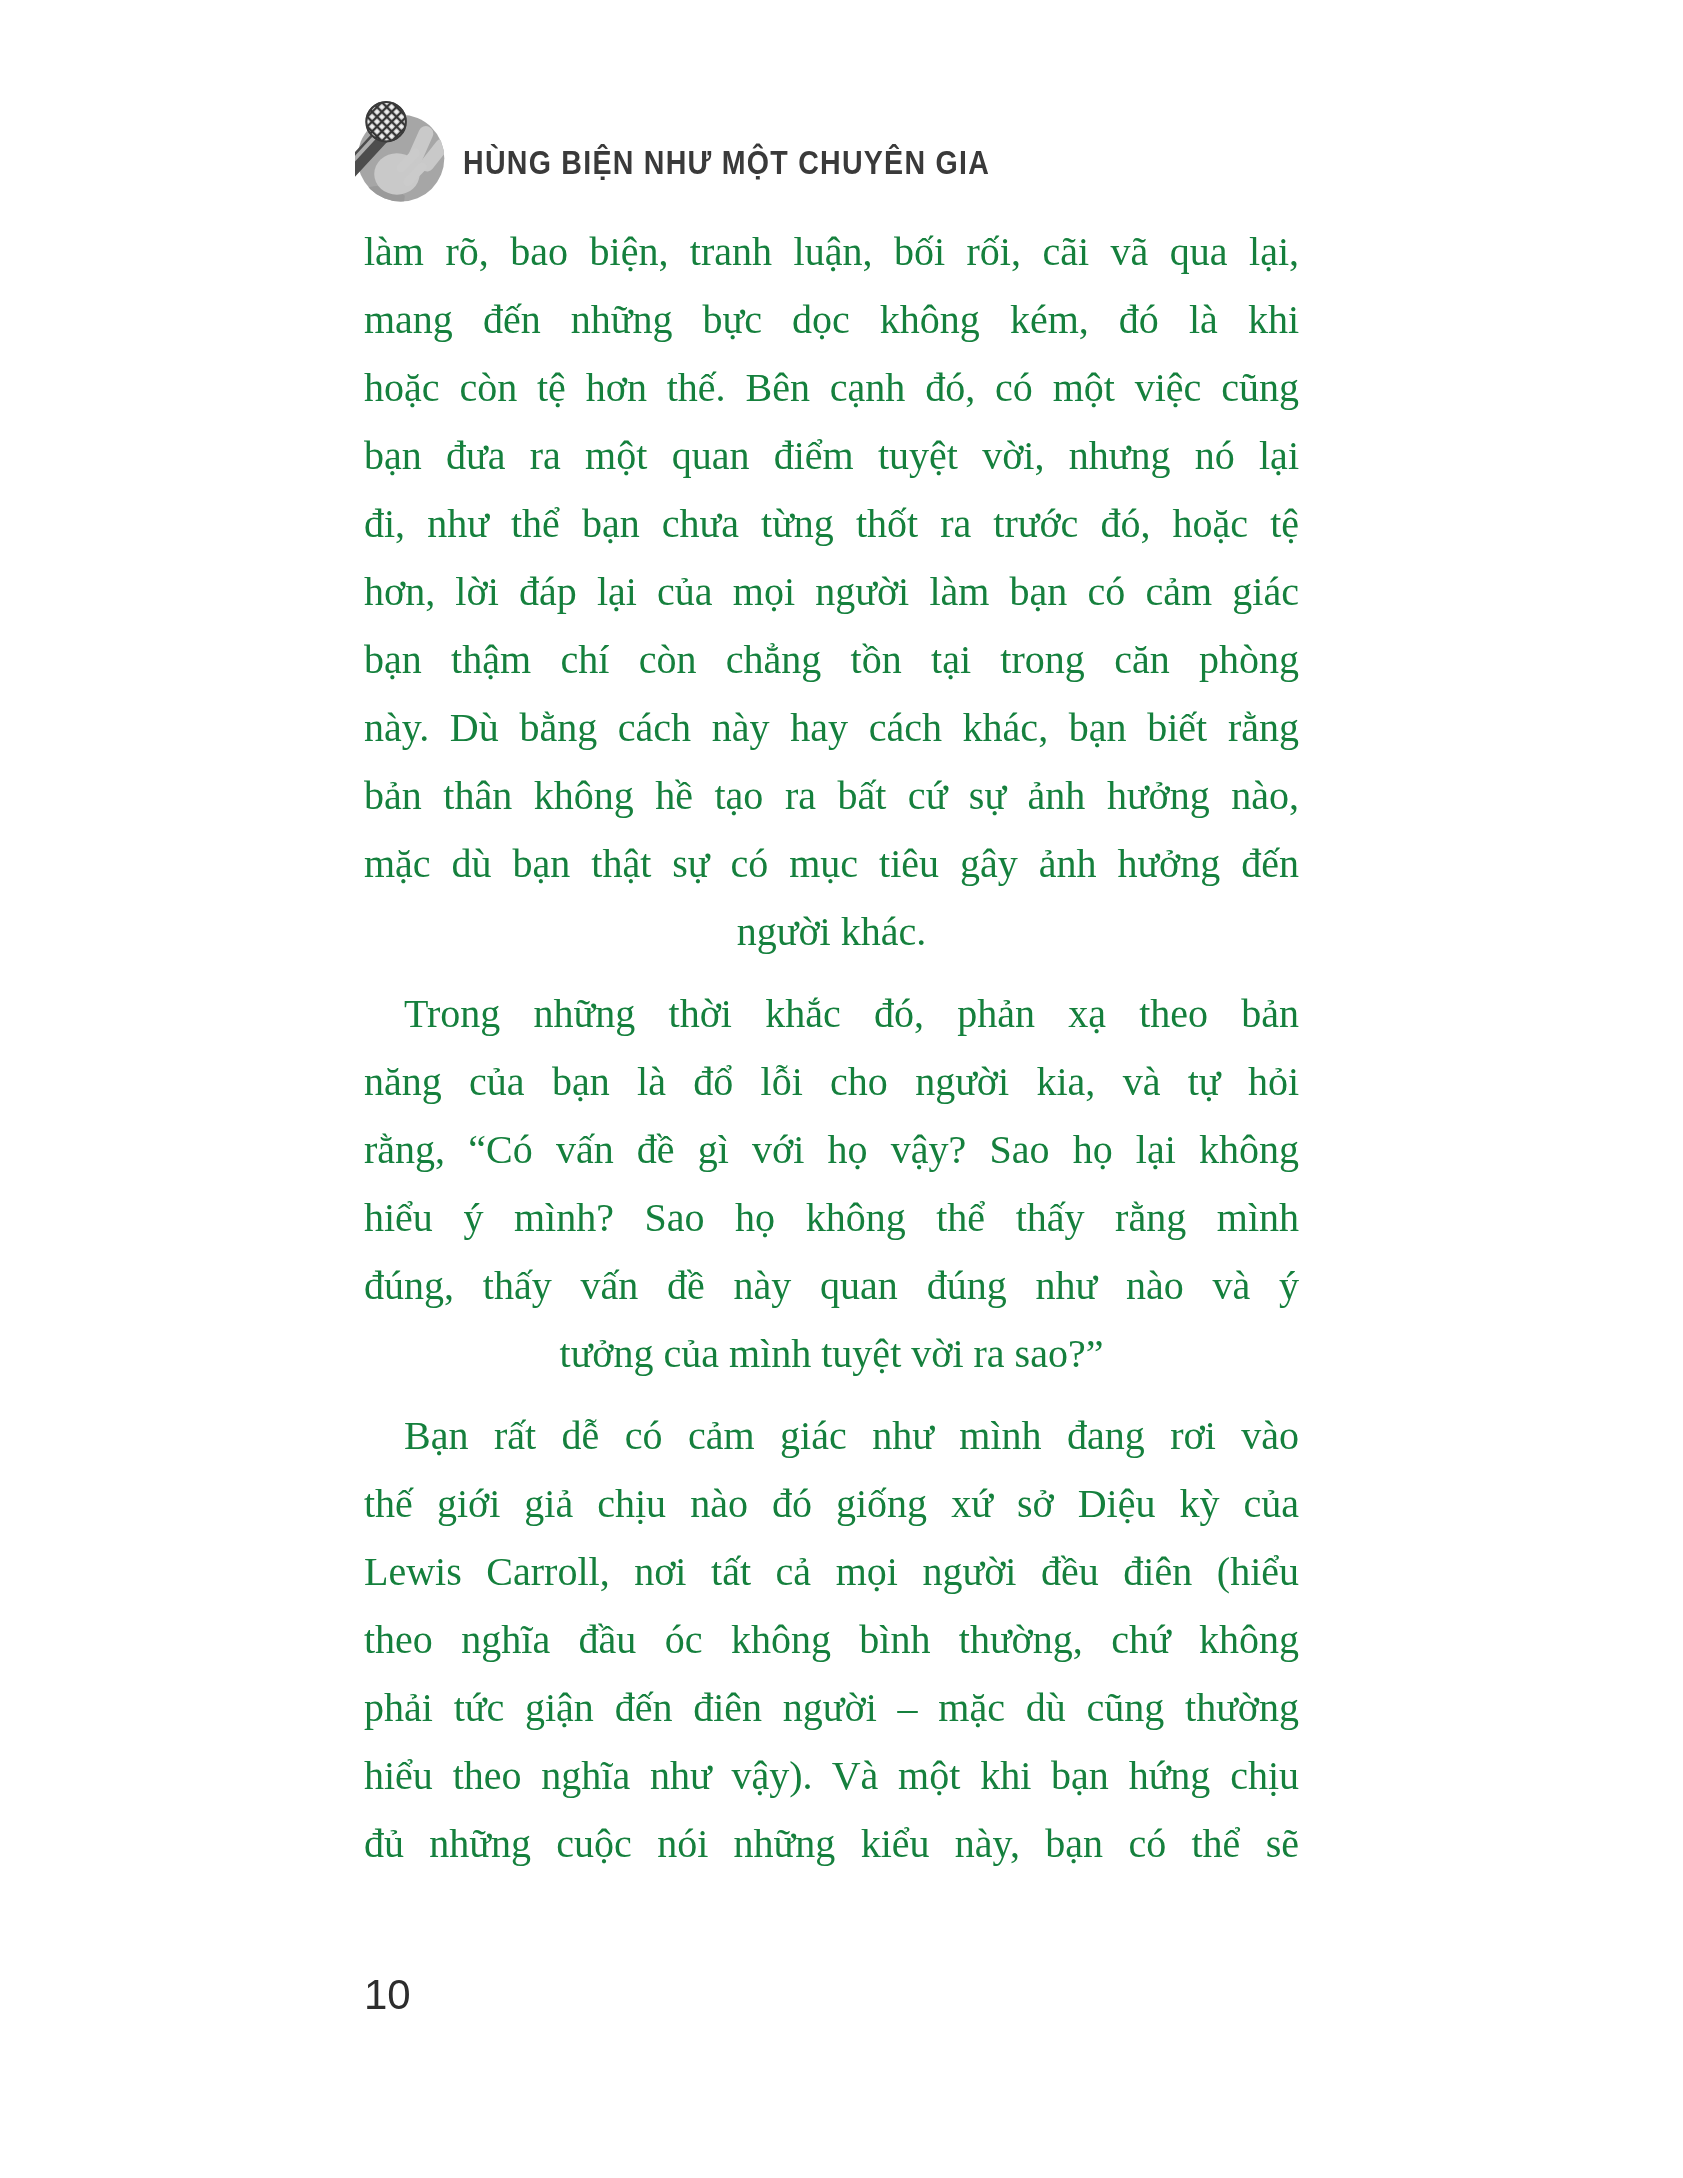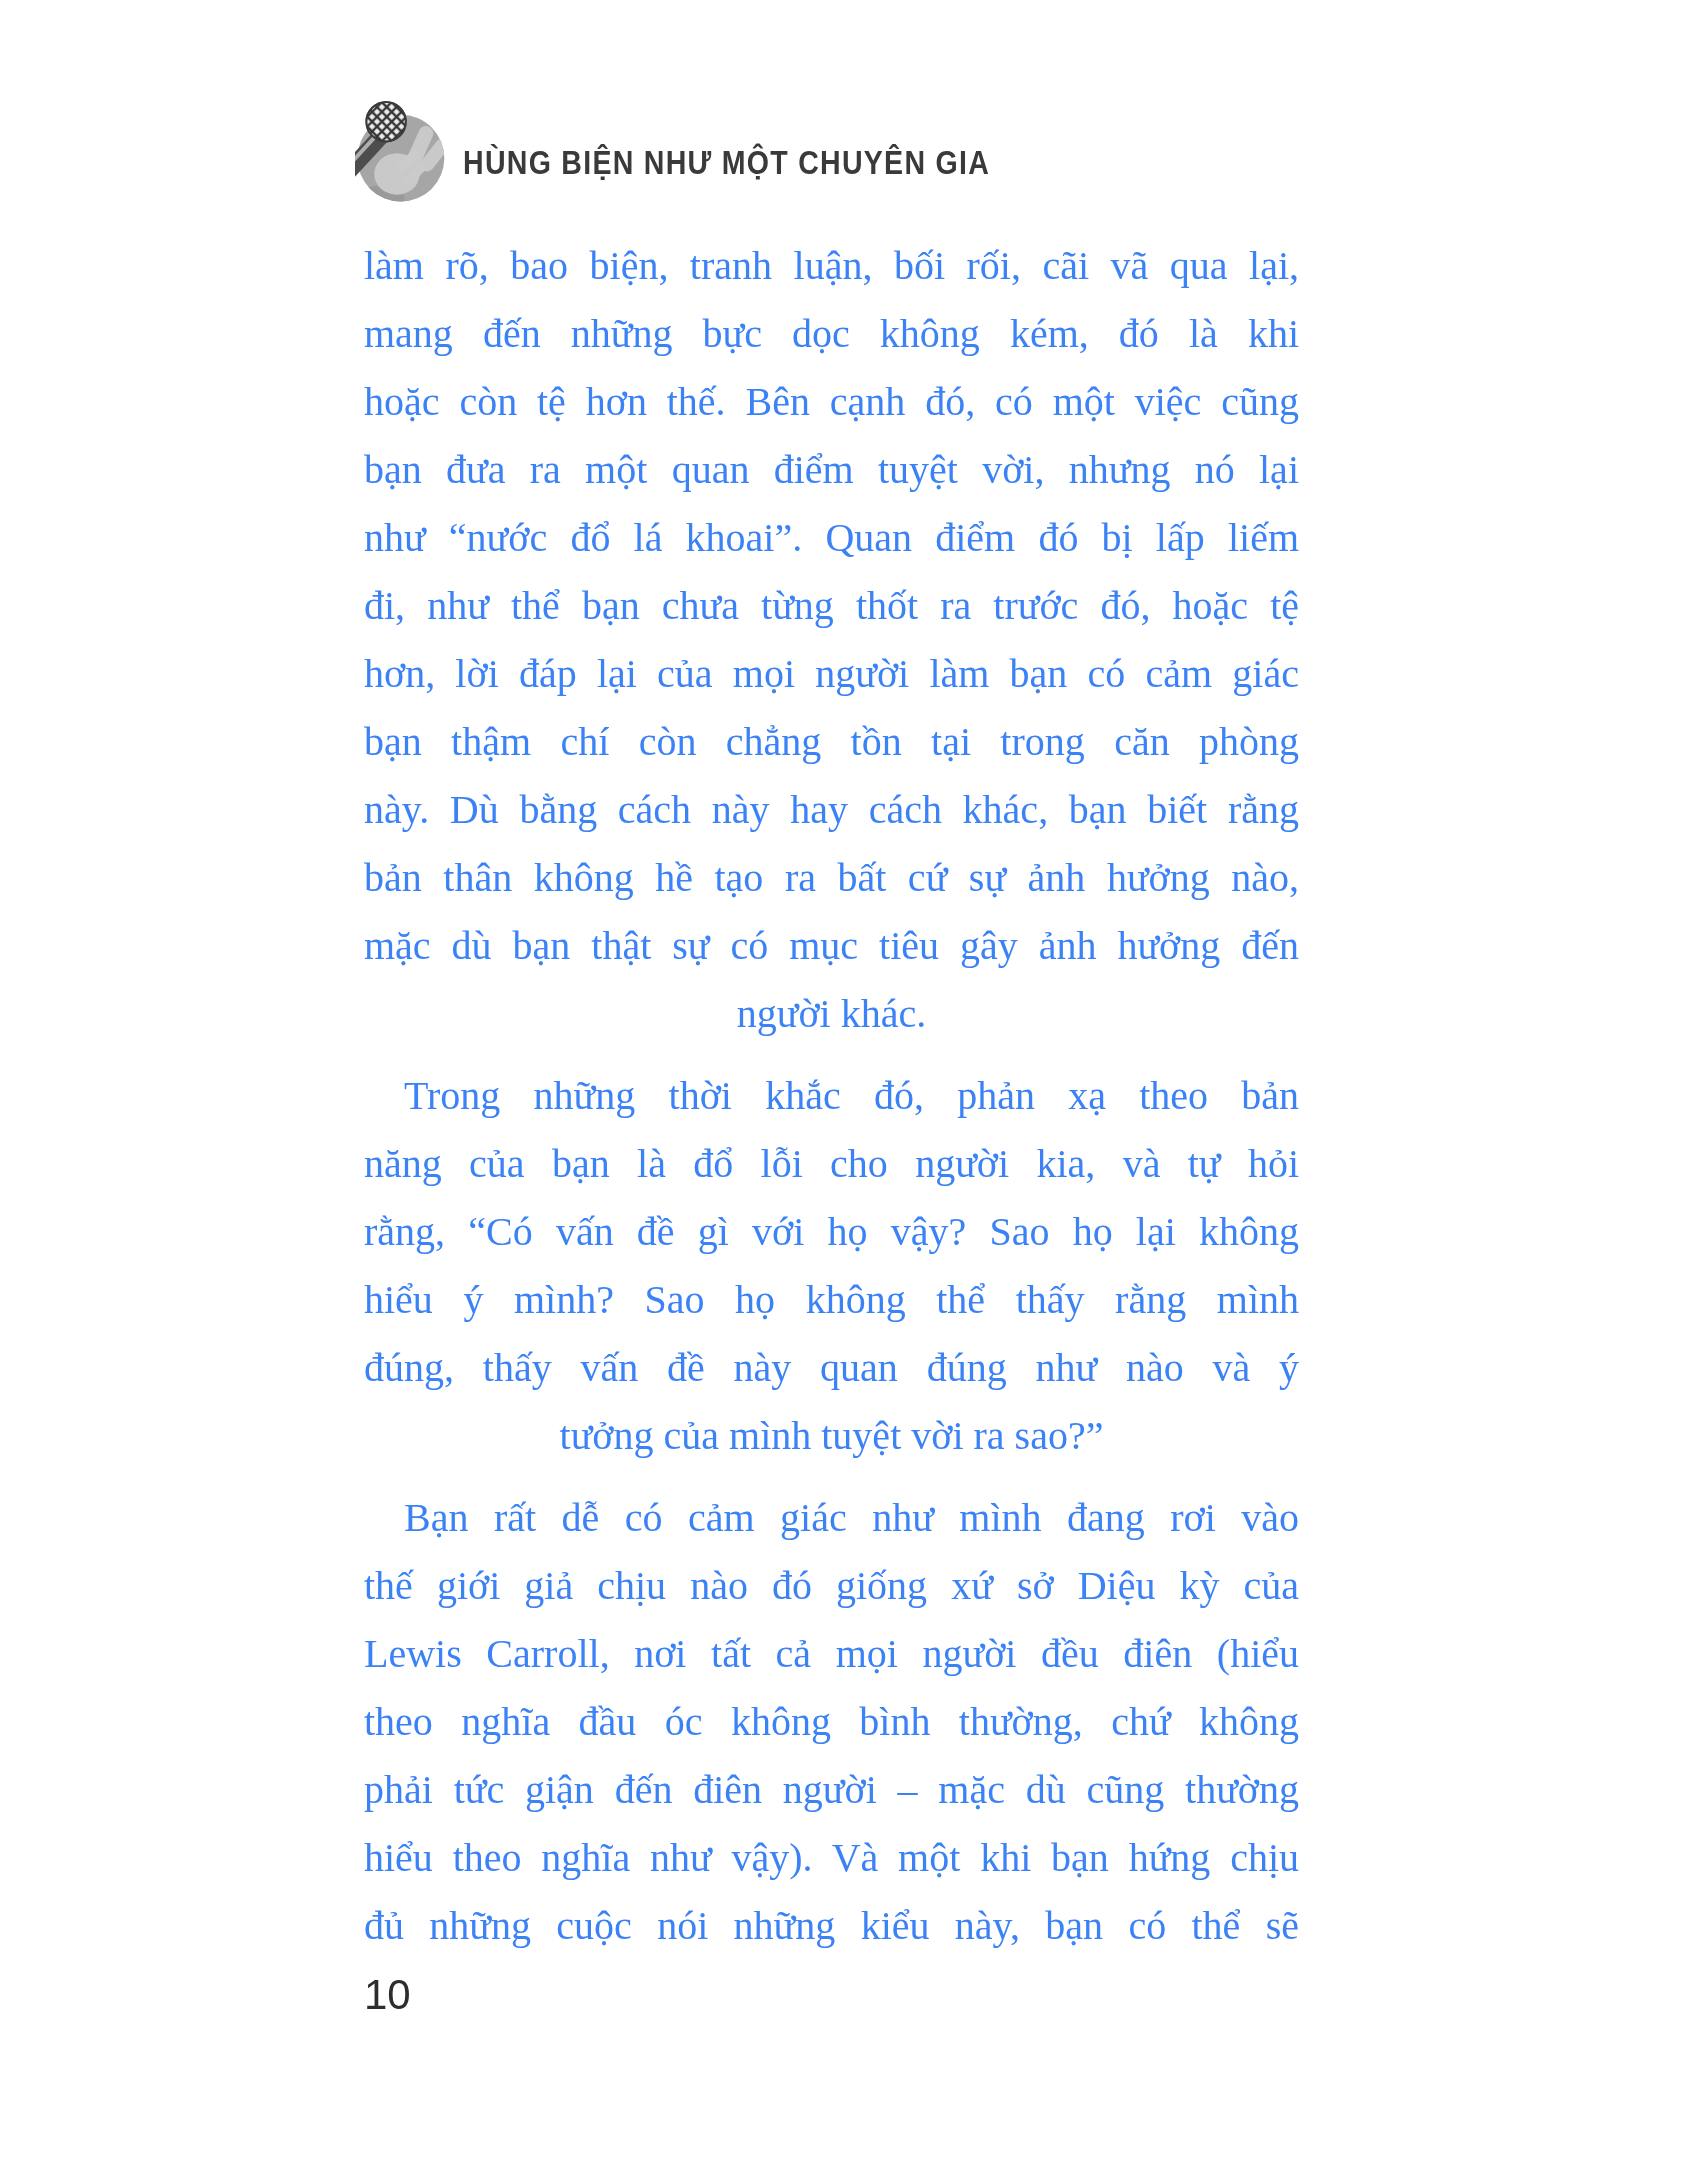--- a/index.html
+++ b/index.html
@@ -32,25 +32,25 @@
     font-size: 34px;
     line-height: 34px;
     letter-spacing: 1.5px;
     color: #3a3a3a;
     transform: scaleX(0.84);
     transform-origin: left center;
     white-space: nowrap;
   }
   .body-text {
     position: absolute;
-    left: 364px; top: 232px;
+    left: 364px; top: 218px;
     width: 935px;
     font-size: 40px;
     line-height: 68px;
-    color: #3b82f6;
+    color: #15803d;
   }
   .paragraph + .paragraph { margin-top: 14px; }
   .line { width: 935px; text-align: center; }
   .line.justify {
     text-align: justify;
     text-align-last: justify;
   }
   .line.indent { text-indent: 40px; }
   .page-number {
     position: absolute;
@@ -104,21 +104,20 @@
 
     <div class="page-title">HÙNG BIỆN NHƯ MỘT CHUYÊN GIA</div>
   </div>
 
   <div class="body-text">
       <div class="paragraph">
         <div class="line justify">làm rõ, bao biện, tranh luận, bối rối, cãi vã qua lại,</div>
         <div class="line justify">mang đến những bực dọc không kém, đó là khi</div>
         <div class="line justify">hoặc còn tệ hơn thế. Bên cạnh đó, có một việc cũng</div>
         <div class="line justify">bạn đưa ra một quan điểm tuyệt vời, nhưng nó lại</div>
-        <div class="line justify">như “nước đổ lá khoai”. Quan điểm đó bị lấp liếm</div>
         <div class="line justify">đi, như thể bạn chưa từng thốt ra trước đó, hoặc tệ</div>
         <div class="line justify">hơn, lời đáp lại của mọi người làm bạn có cảm giác</div>
         <div class="line justify">bạn thậm chí còn chẳng tồn tại trong căn phòng</div>
         <div class="line justify">này. Dù bằng cách này hay cách khác, bạn biết rằng</div>
         <div class="line justify">bản thân không hề tạo ra bất cứ sự ảnh hưởng nào,</div>
         <div class="line justify">mặc dù bạn thật sự có mục tiêu gây ảnh hưởng đến</div>
         <div class="line">người khác.</div>
       </div>
       <div class="paragraph">
         <div class="line justify indent">Trong những thời khắc đó, phản xạ theo bản</div>

